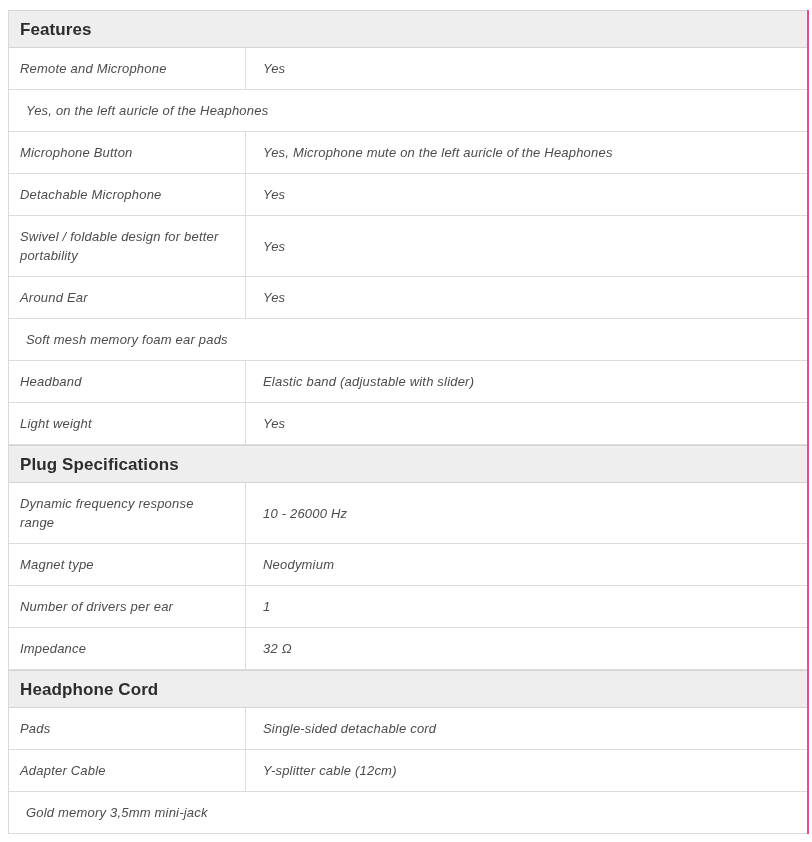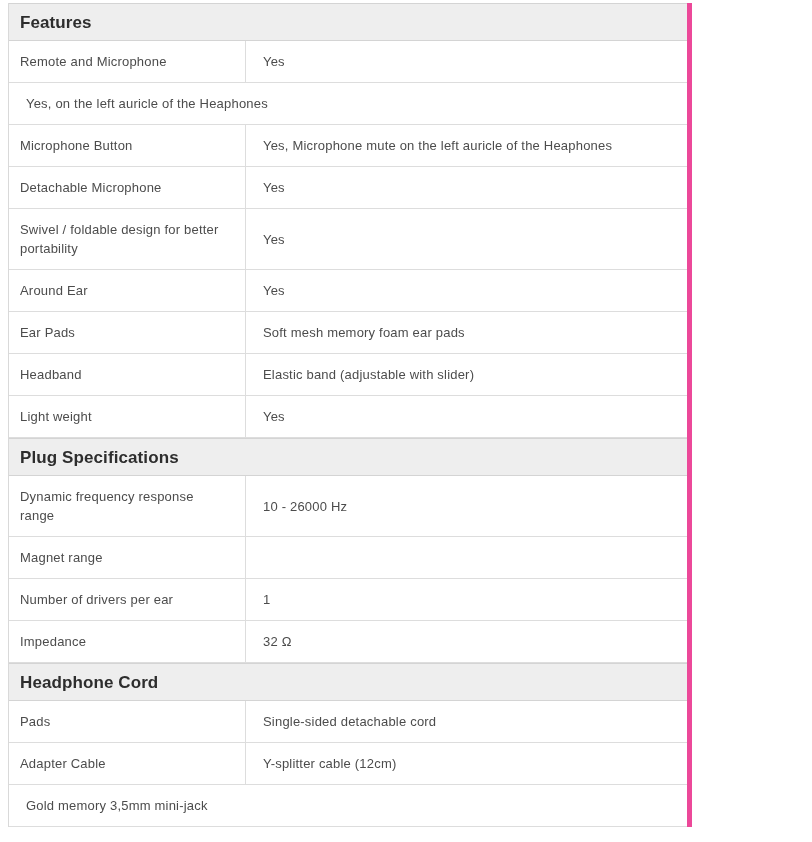--- a/index.html
+++ b/index.html
@@ -8,24 +8,24 @@
     width: 812px;
     height: 842px;
     background: #ffffff;
     font-family: "Liberation Sans", sans-serif;
     overflow: hidden;
     position: relative;
   }
   .spec-table {
     position: absolute;
     left: 8px;
-    top: 3px;
-    width: 684px;
+    top: 10px;
+    width: 801px;
     border-left: 1px solid #d9d9d9;
-    border-right: 5px solid #ec4899;
+    border-right: 2px solid #ec4899;
     background: #ffffff;
   }
   .section-header {
     background: #eeeeee;
     border-top: 1px solid #d4d4d4;
     border-bottom: 1px solid #d4d4d4;
     height: 38px;
     display: flex;
     align-items: center;
     padding-left: 11px;
@@ -44,20 +44,21 @@
     border-bottom: 1px solid #dddddd;
     background: #ffffff;
   }
   .cell {
     display: flex;
     align-items: center;
     font-size: 13px;
     line-height: 19px;
     color: #4c4c4c;
     letter-spacing: 0.2px;
+    font-style: italic;
   }
   .cell-label {
     width: 237px;
     flex: 0 0 237px;
     border-right: 1px solid #dddddd;
     padding: 11px 24px 11px 11px;
   }
   .cell-value {
     flex: 1 1 auto;
     padding: 11px 12px 11px 17px;
@@ -117,23 +118,20 @@
   <div class="spec-row">
     <div class="cell cell-label">
       <span>Around Ear</span>
     </div>
     <div class="cell cell-value">
       <span>Yes</span>
     </div>
   </div>
 
   <div class="spec-row">
-    <div class="cell cell-label">
-      <span>Ear Pads</span>
-    </div>
     <div class="cell cell-value">
       <span>Soft mesh memory foam ear pads</span>
     </div>
   </div>
 
   <div class="spec-row">
     <div class="cell cell-label">
       <span>Headband</span>
     </div>
     <div class="cell cell-value">
@@ -161,21 +159,24 @@
     <div class="cell cell-label">
       <span>Dynamic frequency response range</span>
     </div>
     <div class="cell cell-value">
       <span>10 - 26000 Hz</span>
     </div>
   </div>
 
   <div class="spec-row">
     <div class="cell cell-label">
-      <span>Magnet range</span>
+      <span>Magnet type</span>
+    </div>
+    <div class="cell cell-value">
+      <span>Neodymium</span>
     </div>
   </div>
 
   <div class="spec-row">
     <div class="cell cell-label">
       <span>Number of drivers per ear</span>
     </div>
     <div class="cell cell-value">
       <span>1</span>
     </div>

